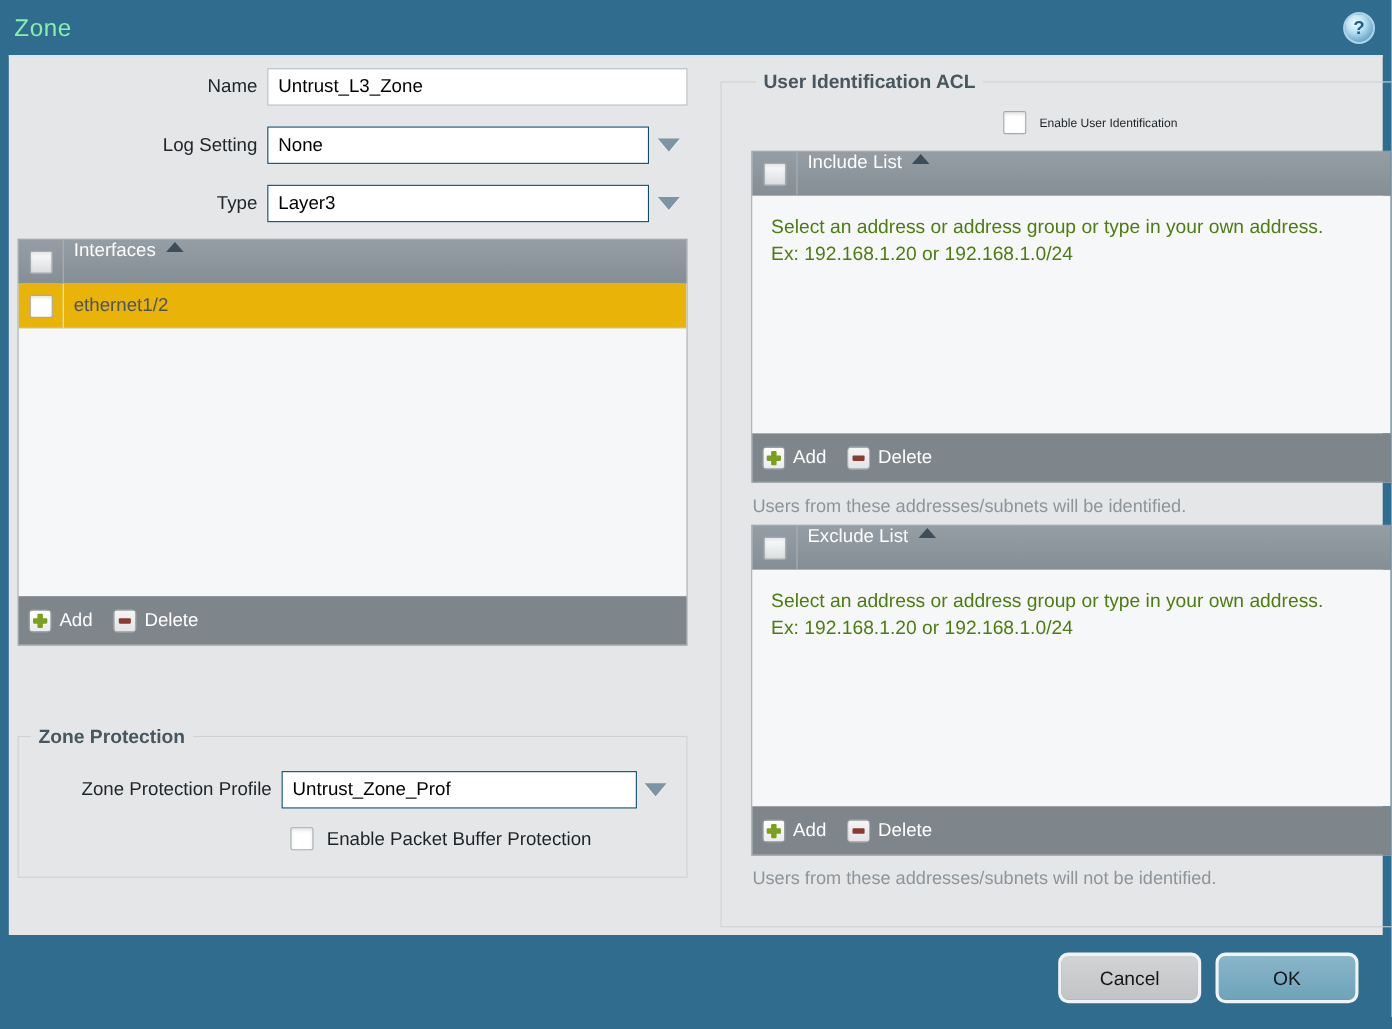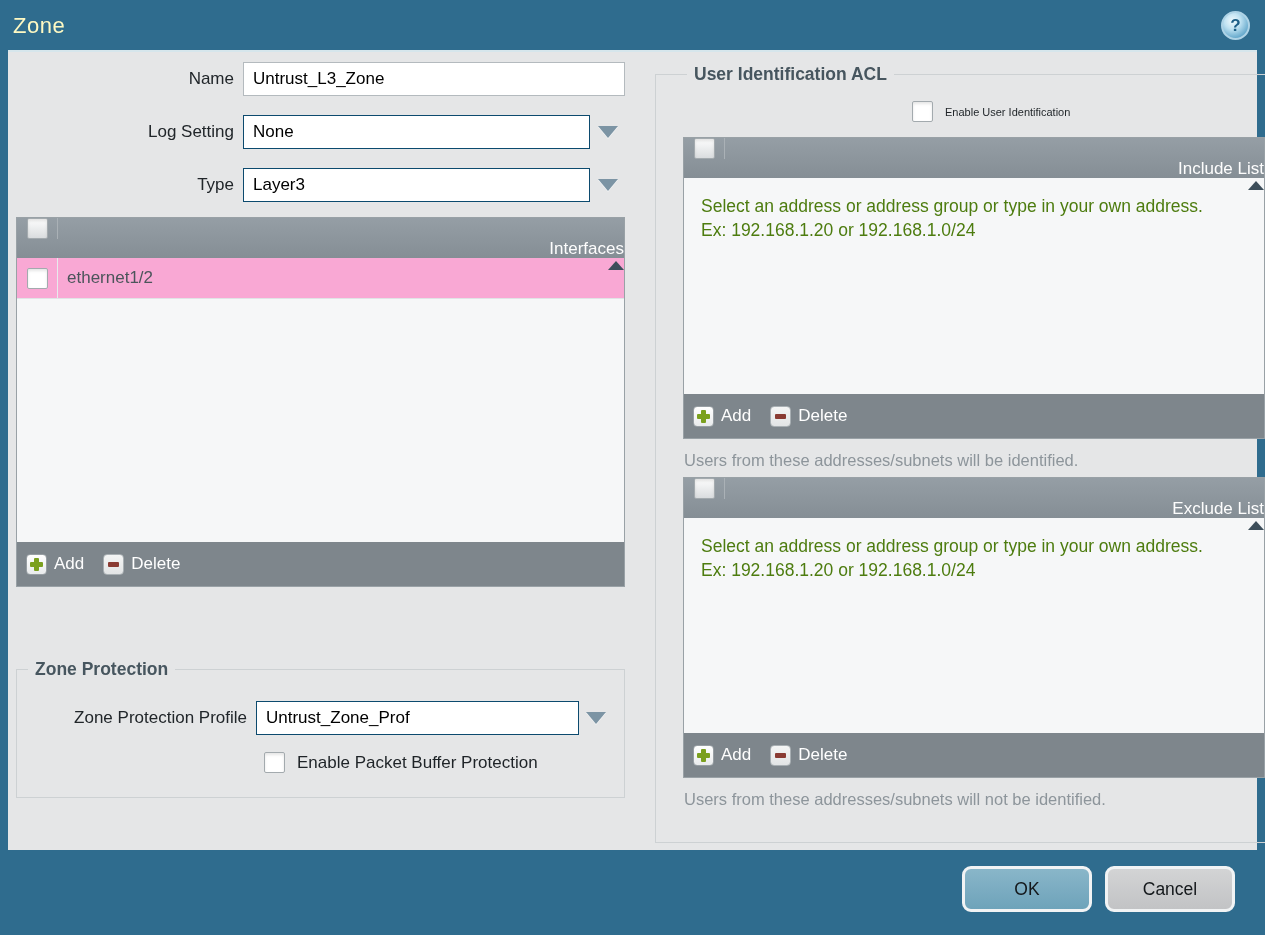--- a/index.html
+++ b/index.html
@@ -8,21 +8,21 @@
     font-family:"Liberation Sans", sans-serif;
     background:#2f6c8e;
     position:relative;
     color:#1e2327;
   }
 
   
   .titlebar { position:absolute; left:0; top:0; right:0; height:50px; }
   .dlg-title {
     position:absolute; left:13px; top:13px;
-    font-size:22px; font-weight:400; color:#fef9c3; letter-spacing:.5px;
+    font-size:22px; font-weight:400; color:#86efac; letter-spacing:.5px;
   }
   .help {
     position:absolute; right:15px; top:11px; width:29px; height:29px;
     border-radius:50%;
     background:radial-gradient(circle at 38% 32%, #f0fafe 0%, #bfe2f2 35%, #66a9cc 75%, #3d82a8 100%);
     border:2px solid #aed3e6;
     display:flex; align-items:center; justify-content:center;
     font-weight:bold; font-size:17px; color:#1c5e86; cursor:pointer;
   }
 
@@ -54,34 +54,34 @@
 
   .checkbox {
     width:21px; height:21px; background:#fff; border:1px solid #a3aaae;
     border-radius:2px; box-shadow:inset 0 2px 3px rgba(0,0,0,.10); cursor:pointer; flex:none;
   }
 
   
   .dtable { border:1px solid #99a1a6; }
   .thead {
     height:40px; background:linear-gradient(#959ea5,#858e95);
-    display:flex; align-items:flex-end; color:#fdfdfd; font-size:17px; cursor:pointer;flex-direction:column;
+    display:flex; align-items:flex-start; color:#fdfdfd; font-size:17px; cursor:pointer;
   }
   .thead .cb-cell {
     width:41px; display:flex; align-items:center; justify-content:center;
     align-self:stretch; border-right:1px solid #aab1b6;
   }
   .thead .checkbox { background:linear-gradient(#fdfdfd,#dadddf); }
   .thead-title { margin-left:9px; }
   .sort-up { width:0; height:0; margin-left:9px; margin-top:2px;
     border-left:8px solid transparent; border-right:8px solid transparent;
     border-bottom:9px solid #3d4e5a; }
   .tbody { background:#f6f7f8; overflow:hidden; }
   .trow {
-    height:41px; display:flex; align-items:center; background:#f9a8d4;
+    height:41px; display:flex; align-items:center; background:#eab308;
     border-bottom:1px solid #e1e4e6; color:#4c555b; font-size:17px; cursor:pointer;
   }
   .trow .cb-cell {
     width:41px; display:flex; align-items:center; justify-content:center;
     align-self:stretch; border-right:1px solid #e7eaec;
   }
   .trow-label { margin-left:9px; }
   .placeholder {
     padding:16px 0 0 17px; max-width:520px;
     color:#4d7c0f; font-size:17.5px; line-height:1.38;
@@ -286,15 +286,15 @@
             </span>
           <span class="tool-label dim">Delete</span>
         </span>
       </div>
     </div>
     <div class="caption uid-caption">Users from these addresses/subnets will not be identified.</div>
   </fieldset>
 </div>
 
 <div class="footerbar">
+  <button class="btn cancel">Cancel</button>
   <button class="btn ok">OK</button>
-  <button class="btn cancel">Cancel</button>
 </div>
 
 </body></html>

